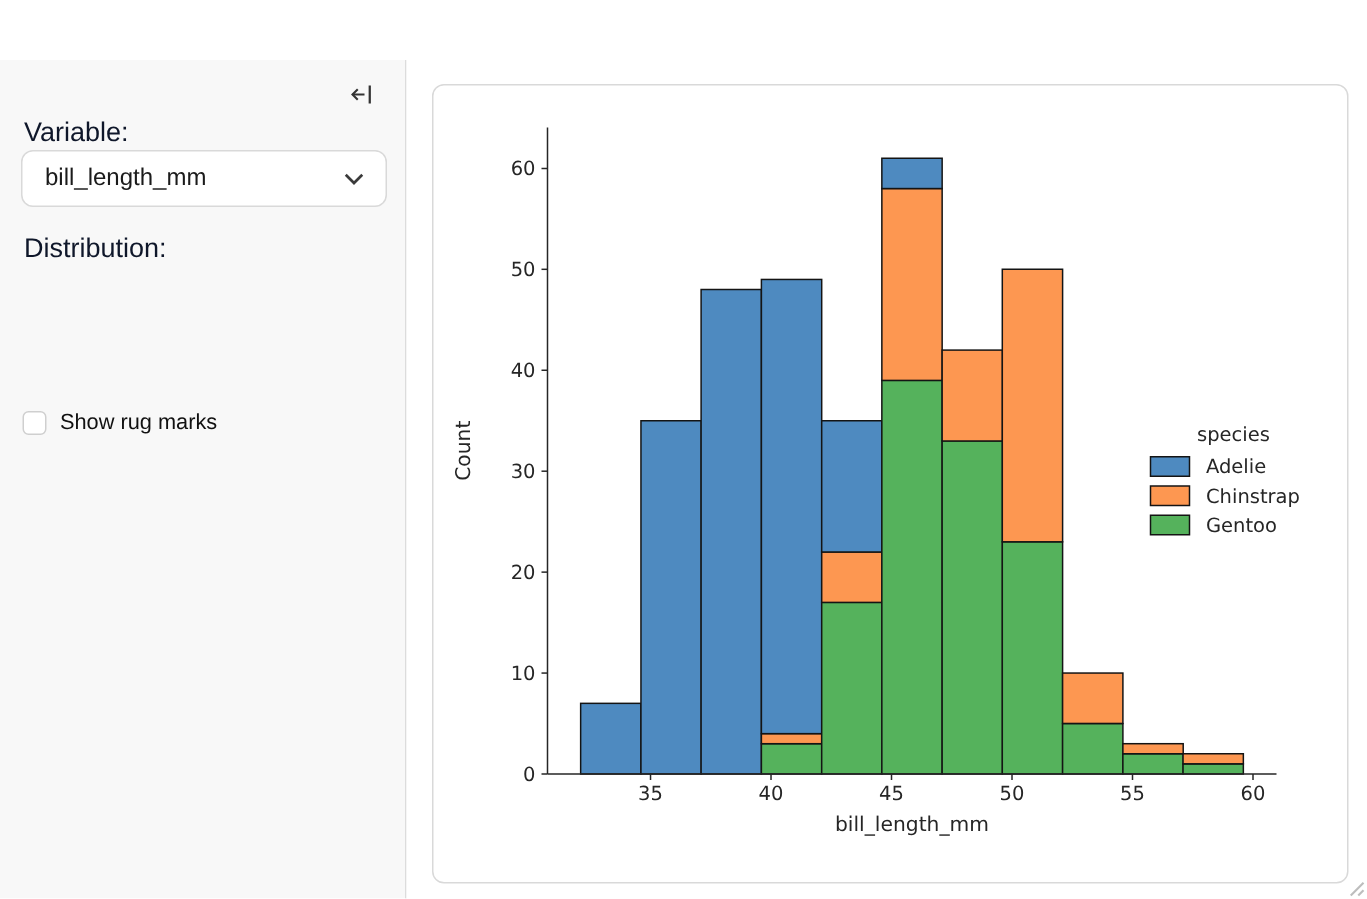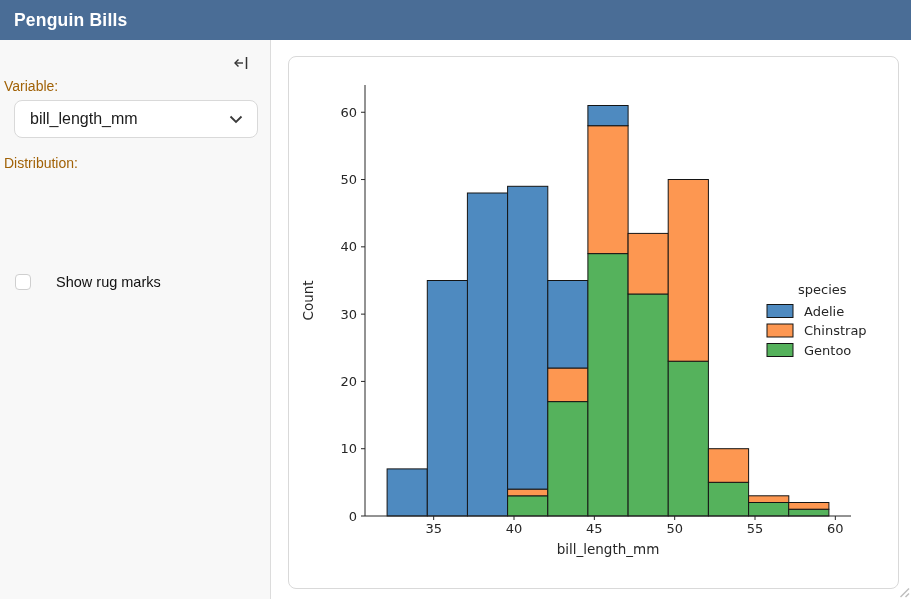--- a/index.html
+++ b/index.html
@@ -21,32 +21,32 @@
     position:absolute;left:0;top:40px;width:271px;height:559px;
     background:var(--sidebar-bg,#f8f8f8);border-right:1px solid #dcdcdc;
     box-sizing:border-box;
   }
   .collapse-btn{
     position:absolute;top:12px;right:18px;width:22px;height:22px;
     background:transparent;border:none;padding:0;cursor:pointer;
     display:flex;align-items:center;justify-content:center;
   }
   .field-label{
-    position:absolute;left:4px;font-size:14px;color:#a16207;
+    position:absolute;left:16px;font-size:18px;color:#0f172a;
   }
   .select{
     position:absolute;left:14px;width:244px;height:38px;background:#ffffff;
     border:1px solid #d9d9d9;border-radius:8px;box-sizing:border-box;
     display:flex;align-items:center;justify-content:space-between;
     padding:0 14px 0 15px;cursor:pointer;
   }
   .select-value{font-size:16px;color:#1b1b1b;}
   .check-row{
     position:absolute;left:15px;top:234px;display:flex;align-items:center;
-    gap:25px;cursor:pointer;justify-content:space-between;
+    gap:9px;cursor:pointer;justify-content:space-between;
   }
   .checkbox{
     width:16px;height:16px;background:#ffffff;border:1px solid #cfcfcf;
     border-radius:4px;box-sizing:border-box;
   }
   .check-label{font-size:14.5px;color:#111111;}
   
   .main{position:absolute;left:271px;top:40px;width:640px;height:559px;background:#ffffff;}
   .card{
     position:absolute;left:17px;top:16px;width:609px;height:531px;
@@ -54,23 +54,20 @@
     border-radius:8px;box-sizing:content-box;overflow:hidden;
   }
   .grip{position:absolute;right:1px;bottom:1px;}
   svg text{font-family:"DejaVu Sans",sans-serif;}
 </style>
 </head>
 <body style="--header-bg: #4a6d96; --sidebar-bg: #f8f8f8; --card-border: #d9d9d9;">
 
 <div class="app">
 
-  <div class="header">
-    <span class="header-title">Penguin Bills</span>
-  </div>
 
   <div class="sidebar">
     <button class="collapse-btn">
       <svg width="18" height="16" viewBox="0 0 18 16">
         <line x1="14.5" y1="2" x2="14.5" y2="14" stroke="#333" stroke-width="1.5"></line>
         <line x1="3" y1="8" x2="11" y2="8" stroke="#333" stroke-width="1.4"></line>
         <polyline points="6.5,4.5 3,8 6.5,11.5" fill="none" stroke="#333" stroke-width="1.4"></polyline>
       </svg>
     </button>
 

